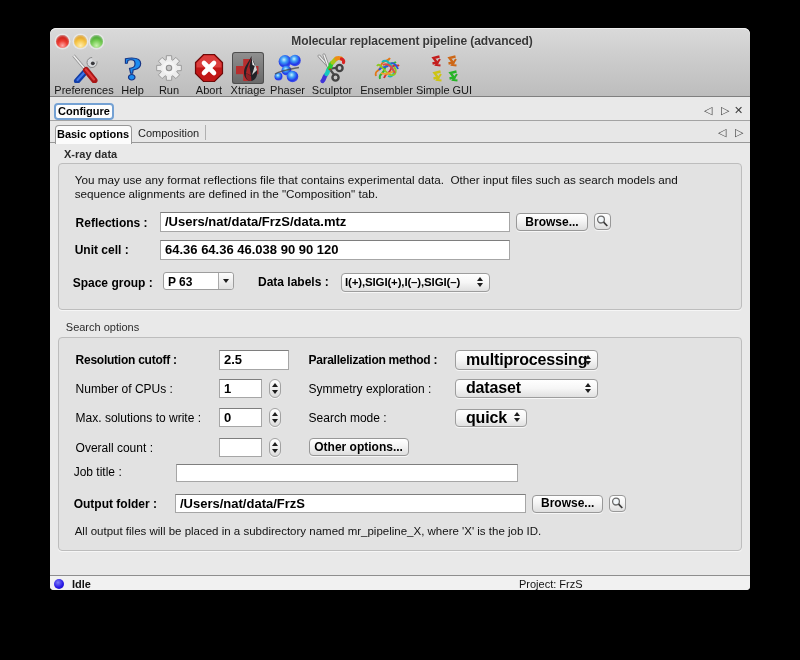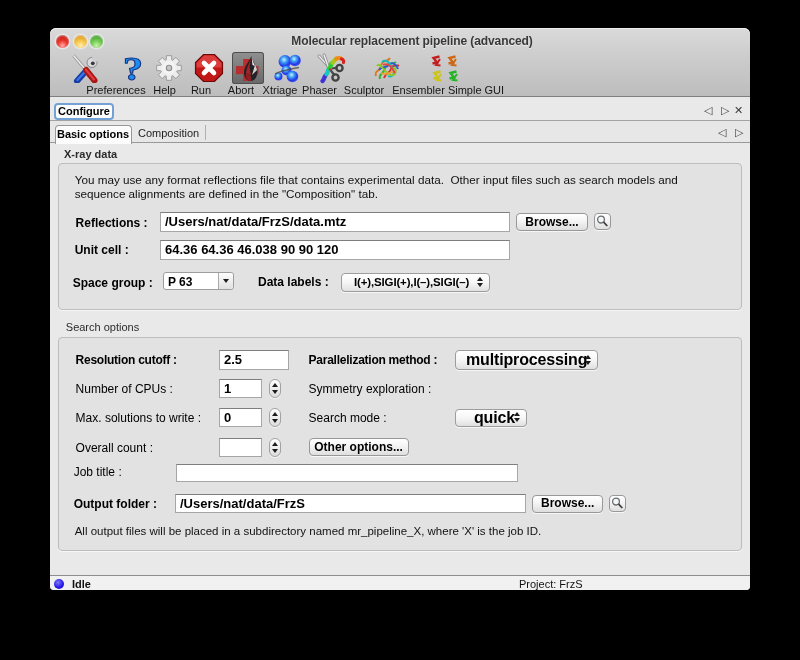--- a/index.html
+++ b/index.html
@@ -15,21 +15,21 @@
   box-shadow: inset 0 1px 0 rgba(255,255,255,.55); }
 .light { position:absolute; top:6.5px; width:13px; height:13px; border-radius:50%;
   box-shadow: inset 0 1px 2px rgba(255,255,255,.55), 0 0 0 1.5px rgba(244,244,244,.55); }
 .l-red { left:5.5px; background:radial-gradient(circle at 50% 82%, #ffaaaa 0%, #ed3c32 38%, #c81a12 72%, #7c0b0b 100%); }
 .l-yel { left:23.5px; background:radial-gradient(circle at 50% 82%, #ffeeb0 0%, #f7c648 42%, #dc9c20 75%, #9a6a10 100%); }
 .l-grn { left:40px; background:radial-gradient(circle at 50% 82%, #c8f2ae 0%, #74cc52 42%, #41a02c 75%, #276e18 100%); }
 .title { position:absolute; left:0; top:6px; width:700px; text-align:center;
   font-size:12px; font-weight:bold; letter-spacing:-0.1px; color:#383838; text-shadow:0 1px 0 rgba(255,255,255,.55);padding-left:24px; }
 .titem { position:absolute; top:25px; height:40px; text-align:center; }
 .titem .lbl { position:absolute; top:31px; left:50%; transform:translateX(-50%);
-  font-size:11px; color:#161616; white-space:nowrap;margin-left:32px; }
+  font-size:11px; color:#161616; white-space:nowrap; }
 .titem svg { position:absolute; left:50%; transform:translateX(-50%); top:0; }
 .cfgrow { position:absolute; left:0; top:70px; width:700px; height:23px;
   border-bottom:1px solid #a3a3a3; background:#e9e9e9; }
 .cfgtab { position:absolute; left:4px; top:74.5px; width:60px; height:17px;
   background:#fdfdfd; border:2px solid #74a1d3; border-radius:4px;
   font-size:11px; font-weight:bold; color:#000; text-align:center; line-height:13px; }
 .navglyph { position:absolute; font-size:11px; color:#3a3a3a; }
 .tabrow { position:absolute; left:0; top:93px; width:700px; height:22px;
   border-bottom:1px solid #989898; background:#e7e7e7; }
 .seltab { position:absolute; left:4.5px; top:96.5px; width:77px; height:19px;
@@ -245,21 +245,21 @@
   <div class="flabel bold" style="left:24.7px; top:214.5px;">Unit cell :</div>
   <div class="tin" style="left:110px; top:211.5px; width:350px; height:20px;">64.36 64.36 46.038 90 90 120</div>
   <div class="flabel bold" style="left:22.7px; top:248px;">Space group :</div>
   <div class="abs" style="left:113px; top:244px; width:71px; height:18px; background:#fff; border:1px solid #9d9d9d; border-radius:3px;">
     <div style="position:absolute; left:4px; top:1.5px; font-size:12px; font-weight:bold;">P 63</div>
     <div style="position:absolute; right:0; top:0; width:15px; height:16px; background:linear-gradient(#fdfdfd,#e0e0e0); border-left:1px solid #aaa; border-radius:0 3px 3px 0;">
       <div class="tri-d" style="position:absolute; left:3.5px; top:6px;"></div>
     </div>
   </div>
   <div class="flabel bold" style="left:208px; top:247px;">Data labels :</div>
-  <div class="pop" style="left:291px; top:244.5px; width:149px; height:19px; font-size:11.5px; line-height:17px; padding-left:12px;">I(+),SIGI(+),I(–),SIGI(–)
+  <div class="pop" style="left:291px; top:244.5px; width:149px; height:19px; font-size:11.5px; line-height:17px; padding-left:3px;">I(+),SIGI(+),I(–),SIGI(–)
     <span class="arr" style="top:3px;">
         <span class="tri-u" style="display:block; margin-bottom:2px;"></span>
         <span class="tri-d" style="display:block;"></span>
       </span>
   </div>
 
   <div class="glabel" style="left:15.8px; top:292.5px;">Search options</div>
   <div class="gbox" style="top:308.5px; height:214.5px;"></div>
 
   <div class="flabel bold" style="left:25.6px; top:325px; letter-spacing:-0.25px;">Resolution cutoff :</div>
@@ -272,29 +272,35 @@
       </span>
   </div>
 
   <div class="flabel" style="left:25.6px; top:353.5px;">Number of CPUs :</div>
   <div class="tin" style="left:169px; top:350.7px; width:43.4px; height:19px;">1</div>
   <div class="spin" style="left:219px; top:350.7px;">
     <div class="tri-u" style="position:absolute; left:2px; top:3px;"></div>
     <div class="tri-d" style="position:absolute; left:2px; bottom:3px;"></div>
   </div>
   <div class="flabel" style="left:258.6px; top:353.5px;">Symmetry exploration :</div>
+  <div class="pop" style="left:405px; top:351px; width:142.5px; height:18.6px; line-height:16.6px; padding-left:10px;">dataset
+    <span class="arr" style="top:3px;">
+        <span class="tri-u" style="display:block; margin-bottom:2px;"></span>
+        <span class="tri-d" style="display:block;"></span>
+      </span>
+  </div>
 
   <div class="flabel" style="left:25.6px; top:382.5px;">Max. solutions to write :</div>
   <div class="tin" style="left:169px; top:380.4px; width:43.4px; height:19px;">0</div>
   <div class="spin" style="left:219px; top:380.4px;">
     <div class="tri-u" style="position:absolute; left:2px; top:3px;"></div>
     <div class="tri-d" style="position:absolute; left:2px; bottom:3px;"></div>
   </div>
   <div class="flabel" style="left:258.6px; top:382.5px;">Search mode :</div>
-  <div class="pop" style="left:405px; top:380.8px; width:72px; height:17.8px; line-height:15.8px; padding-left:18px;">quick
+  <div class="pop" style="left:405px; top:380.8px; width:72px; height:17.8px; line-height:15.8px; padding-left:10px;">quick
     <span class="arr" style="top:2.5px;">
         <span class="tri-u" style="display:block; margin-bottom:2px;"></span>
         <span class="tri-d" style="display:block;"></span>
       </span>
   </div>
 
   <div class="flabel" style="left:25.6px; top:413px;">Overall count :</div>
   <div class="tin" style="left:169px; top:409.6px; width:43.4px; height:19px;"></div>
   <div class="spin" style="left:219px; top:409.6px;">
     <div class="tri-u" style="position:absolute; left:2px; top:3px;"></div>

